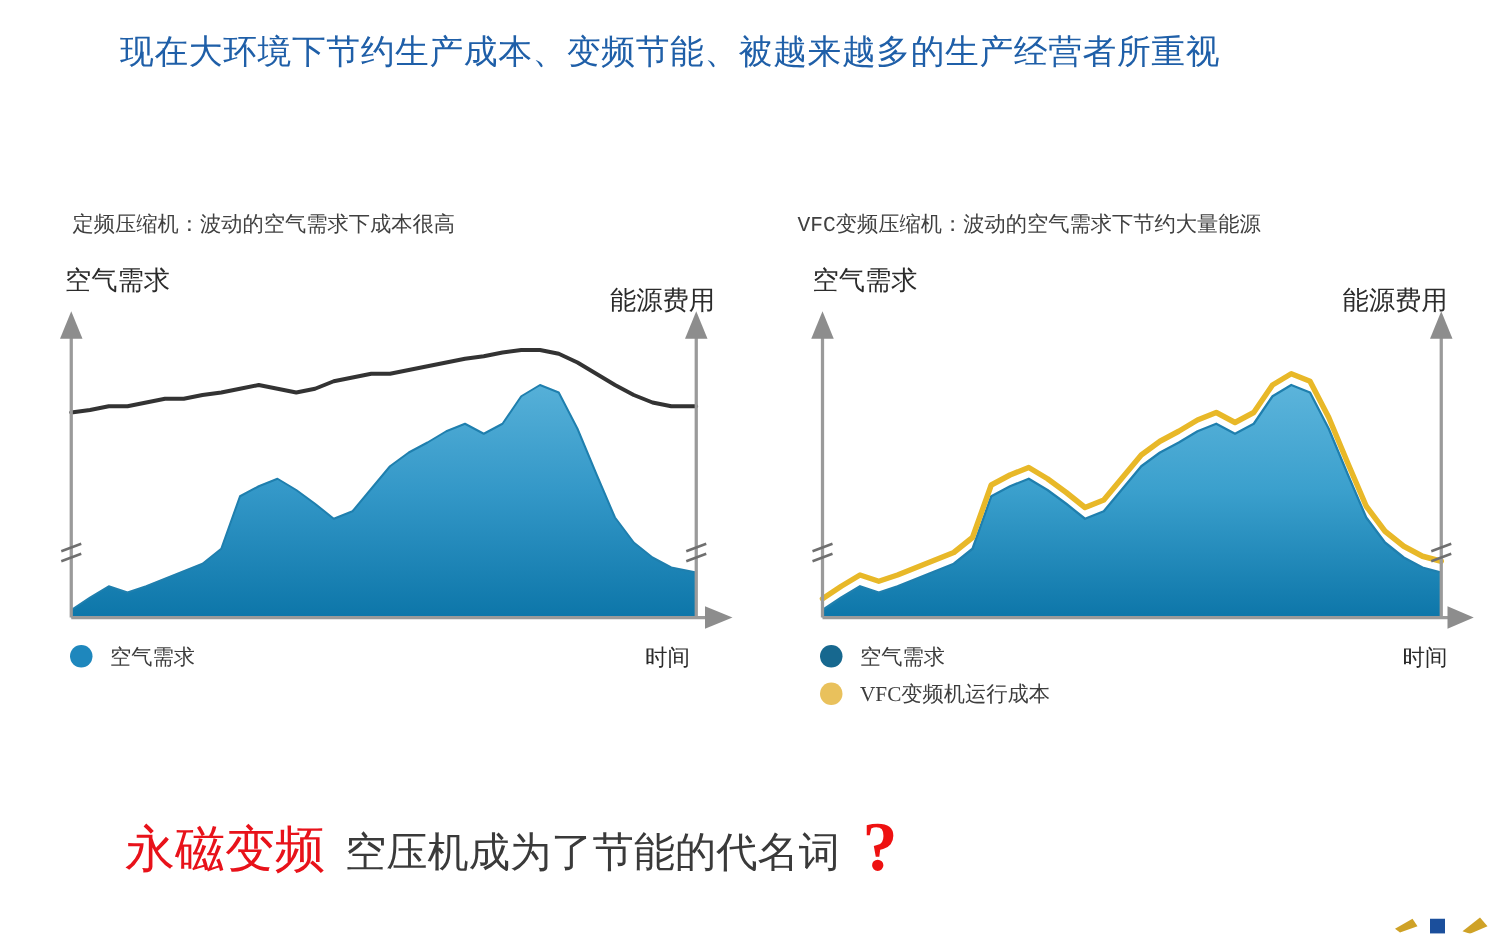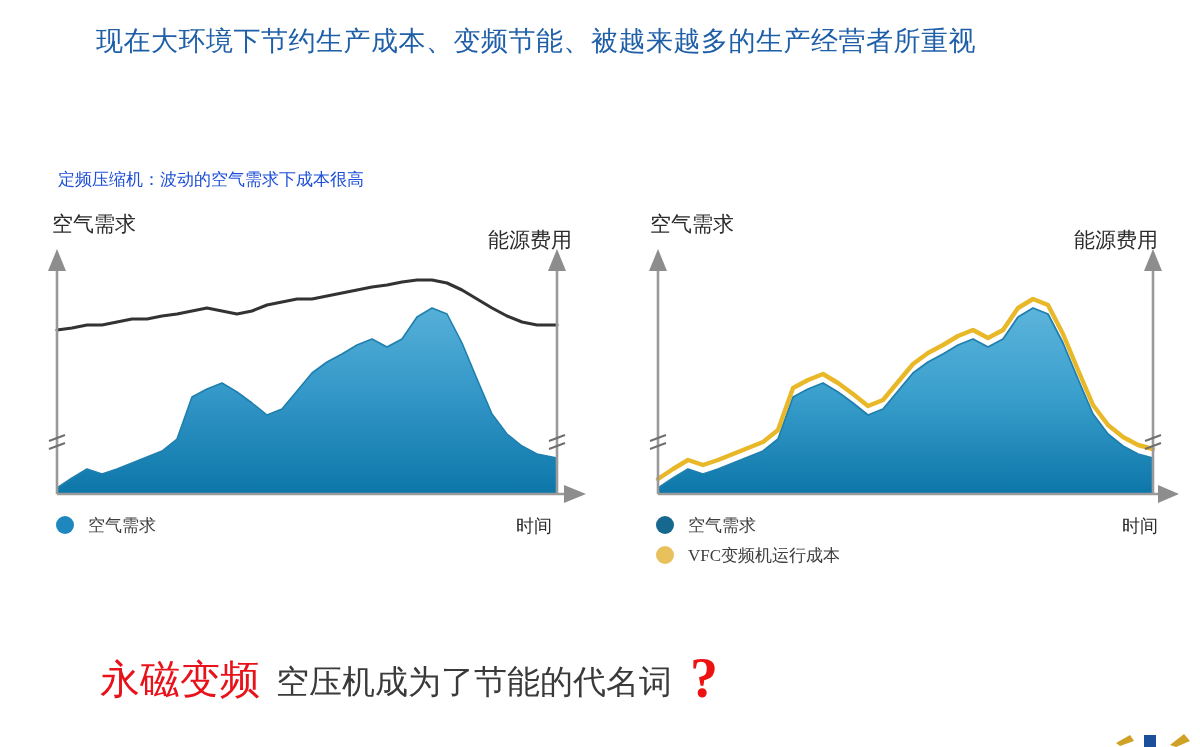--- a/index.html
+++ b/index.html
@@ -16,21 +16,21 @@
     letter-spacing:.5px;
   }
   
   .panel{position:absolute;top:150px;width:560px;height:450px;}
   #panel-left{left:30px;}
   #panel-right{left:620px;}
 
   .panel-subtitle{
     position:absolute;left:28px;top:18px;
     font-family:Liberation Mono, monospace;
-    font-size:17px;color:#1d4ed8;white-space:nowrap;
+    font-size:17px;color:#404040;white-space:nowrap;
   }
   #panel-right .panel-subtitle{left:18px;}
 
   .axis-cap{
     position:absolute;top:60px;
     font-family:"Liberation Serif","DejaVu Serif",serif;
     font-size:21px;color:#2b2b2b;white-space:nowrap;
   }
   .cap-left{left:22px;}
   .cap-right{right:18px;margin-top:16px;}
@@ -142,20 +142,21 @@
       <span class="legend-dot" style="background:#1e87bd"></span>
       <span class="legend-label">空气需求</span>
     </div>
   </div>
 
   <div class="time-label">时间</div>
 </div>
 
 <div class="panel" id="panel-right">
 
+  <div class="panel-subtitle">VFC变频压缩机：波动的空气需求下节约大量能源</div>
 
   <div class="axis-cap cap-left">空气需求</div>
   <div class="axis-cap cap-right">能源费用</div>
 
   <div class="plot">
     <svg width="560" height="260" viewBox="0 0 560 260" xmlns="http://www.w3.org/2000/svg">
       <defs>
         <linearGradient id="blueGradR" x1="0" y1="0" x2="0" y2="1">
           <stop offset="0%" stop-color="#5cb4db"></stop>
           <stop offset="45%" stop-color="#3ba0cd"></stop>

